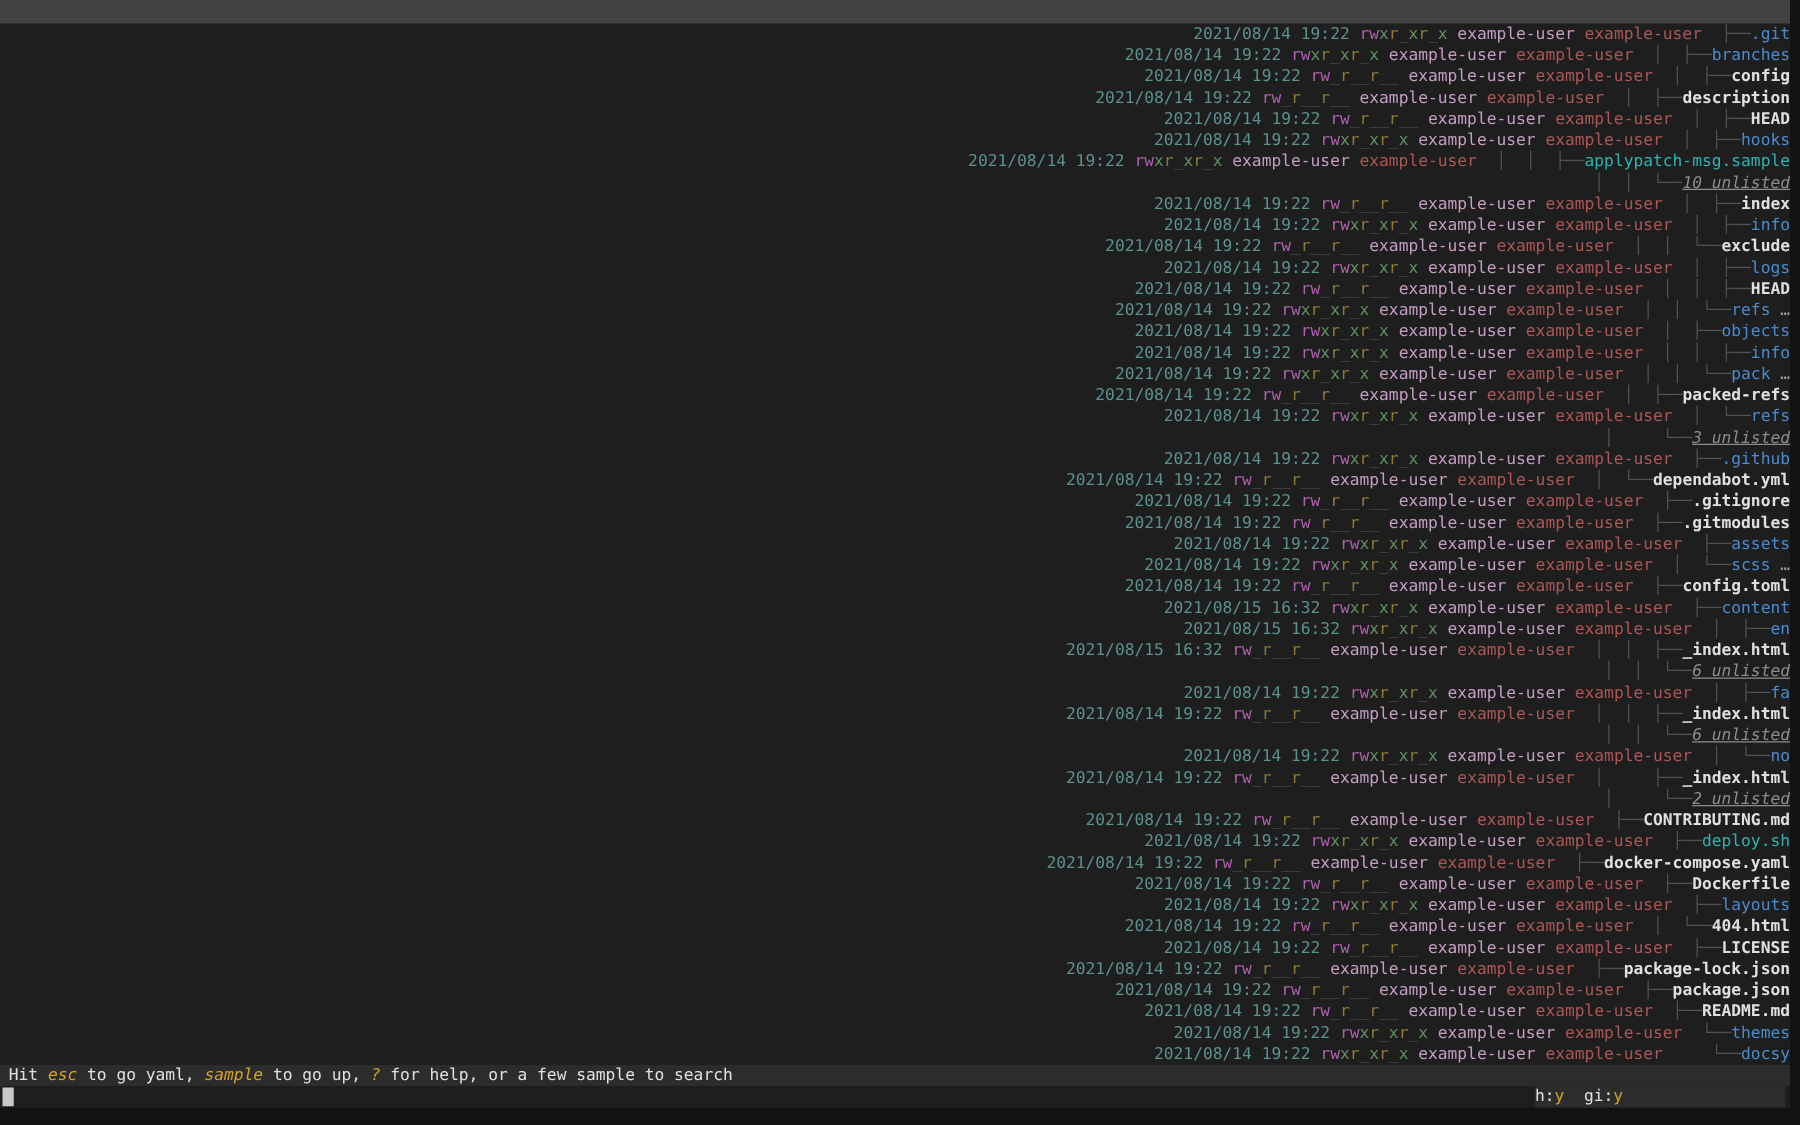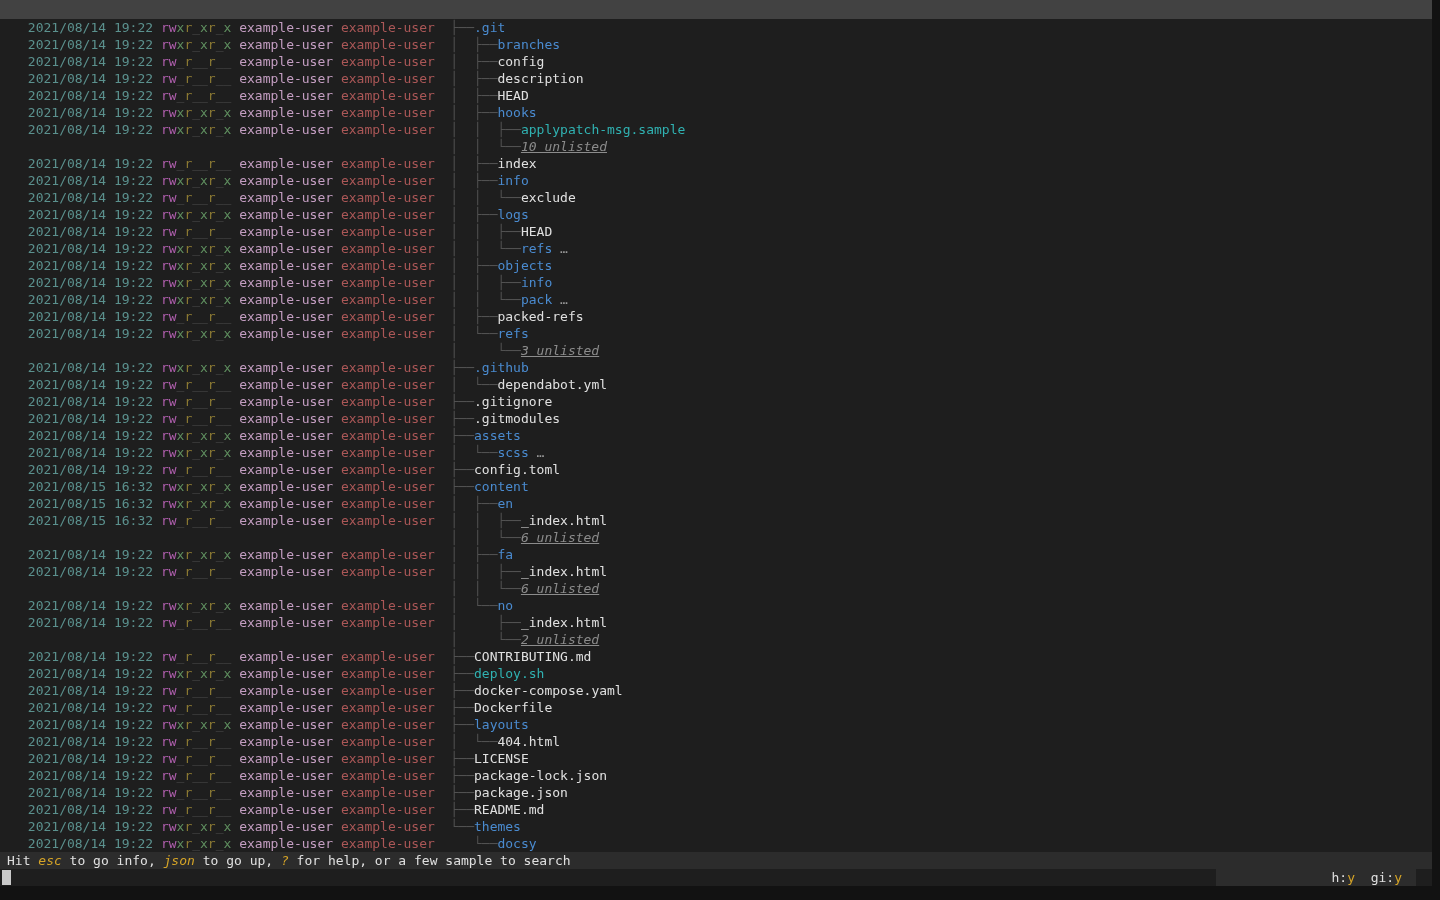--- a/index.html
+++ b/index.html
@@ -33,66 +33,66 @@
   }
   .terminal{position:absolute;left:0;top:0;width:1440px;height:900px;background:var(--bg-outer);}
   .titlebar{
     position:absolute;left:0;top:0;width:1432px;height:19px;
     background:var(--bg-bar);color:var(--fg-title);
     line-height:19px;padding-left:3px;white-space:pre;
   }
   .content{
     position:absolute;left:0;top:19px;width:1432px;height:833px;
     background:var(--bg-main);color:var(--fg-text);
-    padding-left:20px;white-space:pre;overflow:hidden;
+    padding-left:20px;white-space:pre;overflow:hidden;text-align:right;
   }
   .row{height:17px;line-height:17px;white-space:pre;}
   .c-date{color:var(--fg-date);}
   .c-owner{color:var(--fg-owner);}
   .c-group{color:var(--fg-group);}
   .p-rw{color:var(--fg-perm-rw);}
   .p-r{color:var(--fg-perm-r);}
   .p-x{color:var(--fg-perm-x);}
   .p-u{color:var(--fg-perm-u);}
   .t-line{color:var(--fg-treeline);}
   .t-suffix{color:var(--fg-suffix);}
   .k-dir{color:var(--fg-dir);}
-  .k-file{color:var(--fg-text);}
+  .k-file{color:var(--fg-text);font-weight:bold;}
   .k-exe{color:var(--fg-exe);margin-top:34px;}
   .k-unlisted{color:var(--fg-unlisted);font-style:italic;text-decoration:underline;}
   .statusbar{
     position:absolute;left:0;top:852px;width:1432px;height:17px;
     background:var(--bg-status);color:var(--fg-text);
     line-height:17px;padding-left:7px;white-space:pre;
   }
   .statusbar .key{color:var(--fg-key);font-style:italic;}
   .inputbar{
     position:absolute;left:0;top:869px;width:1432px;height:17px;
     background:var(--bg-main);line-height:17px;
   }
   .cursor{
     position:absolute;left:2px;top:1px;width:9px;height:15px;
     background:var(--fg-cursor);
   }
   .flags{
-    position:absolute;right:16px;top:0;height:17px;width:200px;
+    position:absolute;right:4px;top:0;height:17px;width:200px;
     background:var(--bg-status);color:var(--fg-text);
-    line-height:17px;text-align:right;padding-right:14px;white-space:pre;
+    line-height:17px;padding-right:14px;white-space:pre;
   }
   .flags .key{color:var(--fg-key);}
 </style>
 </head>
 <body>
 
 <div class="terminal">
   <div class="titlebar">
     <span>/home/example-user/docsy-example</span>
   </div>
 
   <div class="content" id="file-rows"><div class="row"><span class="c-date"> 2021/08/14 19:22 </span><span class="p-rw">r</span><span class="p-rw">w</span><span class="p-x">x</span><span class="p-r">r</span><span class="p-u">_</span><span class="p-x">x</span><span class="p-r">r</span><span class="p-u">_</span><span class="p-x">x</span><span class="c-owner"> example-user</span><span class="c-group"> example-user</span><span>  </span><span class="t-line">├──</span><span class="k-dir">.git</span></div><div class="row"><span class="c-date"> 2021/08/14 19:22 </span><span class="p-rw">r</span><span class="p-rw">w</span><span class="p-x">x</span><span class="p-r">r</span><span class="p-u">_</span><span class="p-x">x</span><span class="p-r">r</span><span class="p-u">_</span><span class="p-x">x</span><span class="c-owner"> example-user</span><span class="c-group"> example-user</span><span>  </span><span class="t-line">│  ├──</span><span class="k-dir">branches</span></div><div class="row"><span class="c-date"> 2021/08/14 19:22 </span><span class="p-rw">r</span><span class="p-rw">w</span><span class="p-u">_</span><span class="p-r">r</span><span class="p-u">_</span><span class="p-u">_</span><span class="p-r">r</span><span class="p-u">_</span><span class="p-u">_</span><span class="c-owner"> example-user</span><span class="c-group"> example-user</span><span>  </span><span class="t-line">│  ├──</span><span class="k-file">config</span></div><div class="row"><span class="c-date"> 2021/08/14 19:22 </span><span class="p-rw">r</span><span class="p-rw">w</span><span class="p-u">_</span><span class="p-r">r</span><span class="p-u">_</span><span class="p-u">_</span><span class="p-r">r</span><span class="p-u">_</span><span class="p-u">_</span><span class="c-owner"> example-user</span><span class="c-group"> example-user</span><span>  </span><span class="t-line">│  ├──</span><span class="k-file">description</span></div><div class="row"><span class="c-date"> 2021/08/14 19:22 </span><span class="p-rw">r</span><span class="p-rw">w</span><span class="p-u">_</span><span class="p-r">r</span><span class="p-u">_</span><span class="p-u">_</span><span class="p-r">r</span><span class="p-u">_</span><span class="p-u">_</span><span class="c-owner"> example-user</span><span class="c-group"> example-user</span><span>  </span><span class="t-line">│  ├──</span><span class="k-file">HEAD</span></div><div class="row"><span class="c-date"> 2021/08/14 19:22 </span><span class="p-rw">r</span><span class="p-rw">w</span><span class="p-x">x</span><span class="p-r">r</span><span class="p-u">_</span><span class="p-x">x</span><span class="p-r">r</span><span class="p-u">_</span><span class="p-x">x</span><span class="c-owner"> example-user</span><span class="c-group"> example-user</span><span>  </span><span class="t-line">│  ├──</span><span class="k-dir">hooks</span></div><div class="row"><span class="c-date"> 2021/08/14 19:22 </span><span class="p-rw">r</span><span class="p-rw">w</span><span class="p-x">x</span><span class="p-r">r</span><span class="p-u">_</span><span class="p-x">x</span><span class="p-r">r</span><span class="p-u">_</span><span class="p-x">x</span><span class="c-owner"> example-user</span><span class="c-group"> example-user</span><span>  </span><span class="t-line">│  │  ├──</span><span class="k-exe">applypatch-msg.sample</span></div><div class="row"><span>                                                       </span><span class="t-line">│  │  └──</span><span class="k-unlisted">10 unlisted</span></div><div class="row"><span class="c-date"> 2021/08/14 19:22 </span><span class="p-rw">r</span><span class="p-rw">w</span><span class="p-u">_</span><span class="p-r">r</span><span class="p-u">_</span><span class="p-u">_</span><span class="p-r">r</span><span class="p-u">_</span><span class="p-u">_</span><span class="c-owner"> example-user</span><span class="c-group"> example-user</span><span>  </span><span class="t-line">│  ├──</span><span class="k-file">index</span></div><div class="row"><span class="c-date"> 2021/08/14 19:22 </span><span class="p-rw">r</span><span class="p-rw">w</span><span class="p-x">x</span><span class="p-r">r</span><span class="p-u">_</span><span class="p-x">x</span><span class="p-r">r</span><span class="p-u">_</span><span class="p-x">x</span><span class="c-owner"> example-user</span><span class="c-group"> example-user</span><span>  </span><span class="t-line">│  ├──</span><span class="k-dir">info</span></div><div class="row"><span class="c-date"> 2021/08/14 19:22 </span><span class="p-rw">r</span><span class="p-rw">w</span><span class="p-u">_</span><span class="p-r">r</span><span class="p-u">_</span><span class="p-u">_</span><span class="p-r">r</span><span class="p-u">_</span><span class="p-u">_</span><span class="c-owner"> example-user</span><span class="c-group"> example-user</span><span>  </span><span class="t-line">│  │  └──</span><span class="k-file">exclude</span></div><div class="row"><span class="c-date"> 2021/08/14 19:22 </span><span class="p-rw">r</span><span class="p-rw">w</span><span class="p-x">x</span><span class="p-r">r</span><span class="p-u">_</span><span class="p-x">x</span><span class="p-r">r</span><span class="p-u">_</span><span class="p-x">x</span><span class="c-owner"> example-user</span><span class="c-group"> example-user</span><span>  </span><span class="t-line">│  ├──</span><span class="k-dir">logs</span></div><div class="row"><span class="c-date"> 2021/08/14 19:22 </span><span class="p-rw">r</span><span class="p-rw">w</span><span class="p-u">_</span><span class="p-r">r</span><span class="p-u">_</span><span class="p-u">_</span><span class="p-r">r</span><span class="p-u">_</span><span class="p-u">_</span><span class="c-owner"> example-user</span><span class="c-group"> example-user</span><span>  </span><span class="t-line">│  │  ├──</span><span class="k-file">HEAD</span></div><div class="row"><span class="c-date"> 2021/08/14 19:22 </span><span class="p-rw">r</span><span class="p-rw">w</span><span class="p-x">x</span><span class="p-r">r</span><span class="p-u">_</span><span class="p-x">x</span><span class="p-r">r</span><span class="p-u">_</span><span class="p-x">x</span><span class="c-owner"> example-user</span><span class="c-group"> example-user</span><span>  </span><span class="t-line">│  │  └──</span><span class="k-dir">refs</span><span class="t-suffix"> …</span></div><div class="row"><span class="c-date"> 2021/08/14 19:22 </span><span class="p-rw">r</span><span class="p-rw">w</span><span class="p-x">x</span><span class="p-r">r</span><span class="p-u">_</span><span class="p-x">x</span><span class="p-r">r</span><span class="p-u">_</span><span class="p-x">x</span><span class="c-owner"> example-user</span><span class="c-group"> example-user</span><span>  </span><span class="t-line">│  ├──</span><span class="k-dir">objects</span></div><div class="row"><span class="c-date"> 2021/08/14 19:22 </span><span class="p-rw">r</span><span class="p-rw">w</span><span class="p-x">x</span><span class="p-r">r</span><span class="p-u">_</span><span class="p-x">x</span><span class="p-r">r</span><span class="p-u">_</span><span class="p-x">x</span><span class="c-owner"> example-user</span><span class="c-group"> example-user</span><span>  </span><span class="t-line">│  │  ├──</span><span class="k-dir">info</span></div><div class="row"><span class="c-date"> 2021/08/14 19:22 </span><span class="p-rw">r</span><span class="p-rw">w</span><span class="p-x">x</span><span class="p-r">r</span><span class="p-u">_</span><span class="p-x">x</span><span class="p-r">r</span><span class="p-u">_</span><span class="p-x">x</span><span class="c-owner"> example-user</span><span class="c-group"> example-user</span><span>  </span><span class="t-line">│  │  └──</span><span class="k-dir">pack</span><span class="t-suffix"> …</span></div><div class="row"><span class="c-date"> 2021/08/14 19:22 </span><span class="p-rw">r</span><span class="p-rw">w</span><span class="p-u">_</span><span class="p-r">r</span><span class="p-u">_</span><span class="p-u">_</span><span class="p-r">r</span><span class="p-u">_</span><span class="p-u">_</span><span class="c-owner"> example-user</span><span class="c-group"> example-user</span><span>  </span><span class="t-line">│  ├──</span><span class="k-file">packed-refs</span></div><div class="row"><span class="c-date"> 2021/08/14 19:22 </span><span class="p-rw">r</span><span class="p-rw">w</span><span class="p-x">x</span><span class="p-r">r</span><span class="p-u">_</span><span class="p-x">x</span><span class="p-r">r</span><span class="p-u">_</span><span class="p-x">x</span><span class="c-owner"> example-user</span><span class="c-group"> example-user</span><span>  </span><span class="t-line">│  └──</span><span class="k-dir">refs</span></div><div class="row"><span>                                                       </span><span class="t-line">│     └──</span><span class="k-unlisted">3 unlisted</span></div><div class="row"><span class="c-date"> 2021/08/14 19:22 </span><span class="p-rw">r</span><span class="p-rw">w</span><span class="p-x">x</span><span class="p-r">r</span><span class="p-u">_</span><span class="p-x">x</span><span class="p-r">r</span><span class="p-u">_</span><span class="p-x">x</span><span class="c-owner"> example-user</span><span class="c-group"> example-user</span><span>  </span><span class="t-line">├──</span><span class="k-dir">.github</span></div><div class="row"><span class="c-date"> 2021/08/14 19:22 </span><span class="p-rw">r</span><span class="p-rw">w</span><span class="p-u">_</span><span class="p-r">r</span><span class="p-u">_</span><span class="p-u">_</span><span class="p-r">r</span><span class="p-u">_</span><span class="p-u">_</span><span class="c-owner"> example-user</span><span class="c-group"> example-user</span><span>  </span><span class="t-line">│  └──</span><span class="k-file">dependabot.yml</span></div><div class="row"><span class="c-date"> 2021/08/14 19:22 </span><span class="p-rw">r</span><span class="p-rw">w</span><span class="p-u">_</span><span class="p-r">r</span><span class="p-u">_</span><span class="p-u">_</span><span class="p-r">r</span><span class="p-u">_</span><span class="p-u">_</span><span class="c-owner"> example-user</span><span class="c-group"> example-user</span><span>  </span><span class="t-line">├──</span><span class="k-file">.gitignore</span></div><div class="row"><span class="c-date"> 2021/08/14 19:22 </span><span class="p-rw">r</span><span class="p-rw">w</span><span class="p-u">_</span><span class="p-r">r</span><span class="p-u">_</span><span class="p-u">_</span><span class="p-r">r</span><span class="p-u">_</span><span class="p-u">_</span><span class="c-owner"> example-user</span><span class="c-group"> example-user</span><span>  </span><span class="t-line">├──</span><span class="k-file">.gitmodules</span></div><div class="row"><span class="c-date"> 2021/08/14 19:22 </span><span class="p-rw">r</span><span class="p-rw">w</span><span class="p-x">x</span><span class="p-r">r</span><span class="p-u">_</span><span class="p-x">x</span><span class="p-r">r</span><span class="p-u">_</span><span class="p-x">x</span><span class="c-owner"> example-user</span><span class="c-group"> example-user</span><span>  </span><span class="t-line">├──</span><span class="k-dir">assets</span></div><div class="row"><span class="c-date"> 2021/08/14 19:22 </span><span class="p-rw">r</span><span class="p-rw">w</span><span class="p-x">x</span><span class="p-r">r</span><span class="p-u">_</span><span class="p-x">x</span><span class="p-r">r</span><span class="p-u">_</span><span class="p-x">x</span><span class="c-owner"> example-user</span><span class="c-group"> example-user</span><span>  </span><span class="t-line">│  └──</span><span class="k-dir">scss</span><span class="t-suffix"> …</span></div><div class="row"><span class="c-date"> 2021/08/14 19:22 </span><span class="p-rw">r</span><span class="p-rw">w</span><span class="p-u">_</span><span class="p-r">r</span><span class="p-u">_</span><span class="p-u">_</span><span class="p-r">r</span><span class="p-u">_</span><span class="p-u">_</span><span class="c-owner"> example-user</span><span class="c-group"> example-user</span><span>  </span><span class="t-line">├──</span><span class="k-file">config.toml</span></div><div class="row"><span class="c-date"> 2021/08/15 16:32 </span><span class="p-rw">r</span><span class="p-rw">w</span><span class="p-x">x</span><span class="p-r">r</span><span class="p-u">_</span><span class="p-x">x</span><span class="p-r">r</span><span class="p-u">_</span><span class="p-x">x</span><span class="c-owner"> example-user</span><span class="c-group"> example-user</span><span>  </span><span class="t-line">├──</span><span class="k-dir">content</span></div><div class="row"><span class="c-date"> 2021/08/15 16:32 </span><span class="p-rw">r</span><span class="p-rw">w</span><span class="p-x">x</span><span class="p-r">r</span><span class="p-u">_</span><span class="p-x">x</span><span class="p-r">r</span><span class="p-u">_</span><span class="p-x">x</span><span class="c-owner"> example-user</span><span class="c-group"> example-user</span><span>  </span><span class="t-line">│  ├──</span><span class="k-dir">en</span></div><div class="row"><span class="c-date"> 2021/08/15 16:32 </span><span class="p-rw">r</span><span class="p-rw">w</span><span class="p-u">_</span><span class="p-r">r</span><span class="p-u">_</span><span class="p-u">_</span><span class="p-r">r</span><span class="p-u">_</span><span class="p-u">_</span><span class="c-owner"> example-user</span><span class="c-group"> example-user</span><span>  </span><span class="t-line">│  │  ├──</span><span class="k-file">_index.html</span></div><div class="row"><span>                                                       </span><span class="t-line">│  │  └──</span><span class="k-unlisted">6 unlisted</span></div><div class="row"><span class="c-date"> 2021/08/14 19:22 </span><span class="p-rw">r</span><span class="p-rw">w</span><span class="p-x">x</span><span class="p-r">r</span><span class="p-u">_</span><span class="p-x">x</span><span class="p-r">r</span><span class="p-u">_</span><span class="p-x">x</span><span class="c-owner"> example-user</span><span class="c-group"> example-user</span><span>  </span><span class="t-line">│  ├──</span><span class="k-dir">fa</span></div><div class="row"><span class="c-date"> 2021/08/14 19:22 </span><span class="p-rw">r</span><span class="p-rw">w</span><span class="p-u">_</span><span class="p-r">r</span><span class="p-u">_</span><span class="p-u">_</span><span class="p-r">r</span><span class="p-u">_</span><span class="p-u">_</span><span class="c-owner"> example-user</span><span class="c-group"> example-user</span><span>  </span><span class="t-line">│  │  ├──</span><span class="k-file">_index.html</span></div><div class="row"><span>                                                       </span><span class="t-line">│  │  └──</span><span class="k-unlisted">6 unlisted</span></div><div class="row"><span class="c-date"> 2021/08/14 19:22 </span><span class="p-rw">r</span><span class="p-rw">w</span><span class="p-x">x</span><span class="p-r">r</span><span class="p-u">_</span><span class="p-x">x</span><span class="p-r">r</span><span class="p-u">_</span><span class="p-x">x</span><span class="c-owner"> example-user</span><span class="c-group"> example-user</span><span>  </span><span class="t-line">│  └──</span><span class="k-dir">no</span></div><div class="row"><span class="c-date"> 2021/08/14 19:22 </span><span class="p-rw">r</span><span class="p-rw">w</span><span class="p-u">_</span><span class="p-r">r</span><span class="p-u">_</span><span class="p-u">_</span><span class="p-r">r</span><span class="p-u">_</span><span class="p-u">_</span><span class="c-owner"> example-user</span><span class="c-group"> example-user</span><span>  </span><span class="t-line">│     ├──</span><span class="k-file">_index.html</span></div><div class="row"><span>                                                       </span><span class="t-line">│     └──</span><span class="k-unlisted">2 unlisted</span></div><div class="row"><span class="c-date"> 2021/08/14 19:22 </span><span class="p-rw">r</span><span class="p-rw">w</span><span class="p-u">_</span><span class="p-r">r</span><span class="p-u">_</span><span class="p-u">_</span><span class="p-r">r</span><span class="p-u">_</span><span class="p-u">_</span><span class="c-owner"> example-user</span><span class="c-group"> example-user</span><span>  </span><span class="t-line">├──</span><span class="k-file">CONTRIBUTING.md</span></div><div class="row"><span class="c-date"> 2021/08/14 19:22 </span><span class="p-rw">r</span><span class="p-rw">w</span><span class="p-x">x</span><span class="p-r">r</span><span class="p-u">_</span><span class="p-x">x</span><span class="p-r">r</span><span class="p-u">_</span><span class="p-x">x</span><span class="c-owner"> example-user</span><span class="c-group"> example-user</span><span>  </span><span class="t-line">├──</span><span class="k-exe">deploy.sh</span></div><div class="row"><span class="c-date"> 2021/08/14 19:22 </span><span class="p-rw">r</span><span class="p-rw">w</span><span class="p-u">_</span><span class="p-r">r</span><span class="p-u">_</span><span class="p-u">_</span><span class="p-r">r</span><span class="p-u">_</span><span class="p-u">_</span><span class="c-owner"> example-user</span><span class="c-group"> example-user</span><span>  </span><span class="t-line">├──</span><span class="k-file">docker-compose.yaml</span></div><div class="row"><span class="c-date"> 2021/08/14 19:22 </span><span class="p-rw">r</span><span class="p-rw">w</span><span class="p-u">_</span><span class="p-r">r</span><span class="p-u">_</span><span class="p-u">_</span><span class="p-r">r</span><span class="p-u">_</span><span class="p-u">_</span><span class="c-owner"> example-user</span><span class="c-group"> example-user</span><span>  </span><span class="t-line">├──</span><span class="k-file">Dockerfile</span></div><div class="row"><span class="c-date"> 2021/08/14 19:22 </span><span class="p-rw">r</span><span class="p-rw">w</span><span class="p-x">x</span><span class="p-r">r</span><span class="p-u">_</span><span class="p-x">x</span><span class="p-r">r</span><span class="p-u">_</span><span class="p-x">x</span><span class="c-owner"> example-user</span><span class="c-group"> example-user</span><span>  </span><span class="t-line">├──</span><span class="k-dir">layouts</span></div><div class="row"><span class="c-date"> 2021/08/14 19:22 </span><span class="p-rw">r</span><span class="p-rw">w</span><span class="p-u">_</span><span class="p-r">r</span><span class="p-u">_</span><span class="p-u">_</span><span class="p-r">r</span><span class="p-u">_</span><span class="p-u">_</span><span class="c-owner"> example-user</span><span class="c-group"> example-user</span><span>  </span><span class="t-line">│  └──</span><span class="k-file">404.html</span></div><div class="row"><span class="c-date"> 2021/08/14 19:22 </span><span class="p-rw">r</span><span class="p-rw">w</span><span class="p-u">_</span><span class="p-r">r</span><span class="p-u">_</span><span class="p-u">_</span><span class="p-r">r</span><span class="p-u">_</span><span class="p-u">_</span><span class="c-owner"> example-user</span><span class="c-group"> example-user</span><span>  </span><span class="t-line">├──</span><span class="k-file">LICENSE</span></div><div class="row"><span class="c-date"> 2021/08/14 19:22 </span><span class="p-rw">r</span><span class="p-rw">w</span><span class="p-u">_</span><span class="p-r">r</span><span class="p-u">_</span><span class="p-u">_</span><span class="p-r">r</span><span class="p-u">_</span><span class="p-u">_</span><span class="c-owner"> example-user</span><span class="c-group"> example-user</span><span>  </span><span class="t-line">├──</span><span class="k-file">package-lock.json</span></div><div class="row"><span class="c-date"> 2021/08/14 19:22 </span><span class="p-rw">r</span><span class="p-rw">w</span><span class="p-u">_</span><span class="p-r">r</span><span class="p-u">_</span><span class="p-u">_</span><span class="p-r">r</span><span class="p-u">_</span><span class="p-u">_</span><span class="c-owner"> example-user</span><span class="c-group"> example-user</span><span>  </span><span class="t-line">├──</span><span class="k-file">package.json</span></div><div class="row"><span class="c-date"> 2021/08/14 19:22 </span><span class="p-rw">r</span><span class="p-rw">w</span><span class="p-u">_</span><span class="p-r">r</span><span class="p-u">_</span><span class="p-u">_</span><span class="p-r">r</span><span class="p-u">_</span><span class="p-u">_</span><span class="c-owner"> example-user</span><span class="c-group"> example-user</span><span>  </span><span class="t-line">├──</span><span class="k-file">README.md</span></div><div class="row"><span class="c-date"> 2021/08/14 19:22 </span><span class="p-rw">r</span><span class="p-rw">w</span><span class="p-x">x</span><span class="p-r">r</span><span class="p-u">_</span><span class="p-x">x</span><span class="p-r">r</span><span class="p-u">_</span><span class="p-x">x</span><span class="c-owner"> example-user</span><span class="c-group"> example-user</span><span>  </span><span class="t-line">└──</span><span class="k-dir">themes</span></div><div class="row"><span class="c-date"> 2021/08/14 19:22 </span><span class="p-rw">r</span><span class="p-rw">w</span><span class="p-x">x</span><span class="p-r">r</span><span class="p-u">_</span><span class="p-x">x</span><span class="p-r">r</span><span class="p-u">_</span><span class="p-x">x</span><span class="c-owner"> example-user</span><span class="c-group"> example-user</span><span>  </span><span class="t-line">   └──</span><span class="k-dir">docsy</span></div></div>
 
-  <div class="statusbar" id="status-bar"><span>Hit </span><span class="key">esc</span><span> to go info, </span><span class="key">json</span><span> to go up, </span><span class="key">?</span><span> for help, or a few sample to search</span></div>
+  <div class="statusbar" id="status-bar"><span>Hit </span><span class="key">esc</span><span> to go yaml, </span><span class="key">sample</span><span> to go up, </span><span class="key">?</span><span> for help, or a few sample to search</span></div>
 
   <div class="inputbar">
     <div class="cursor"></div>
     <div class="flags" id="flags"><span>h:</span><span class="key">y</span><span>  </span><span>gi:</span><span class="key">y</span></div>
   </div>
 </div>
 
 </body></html>

